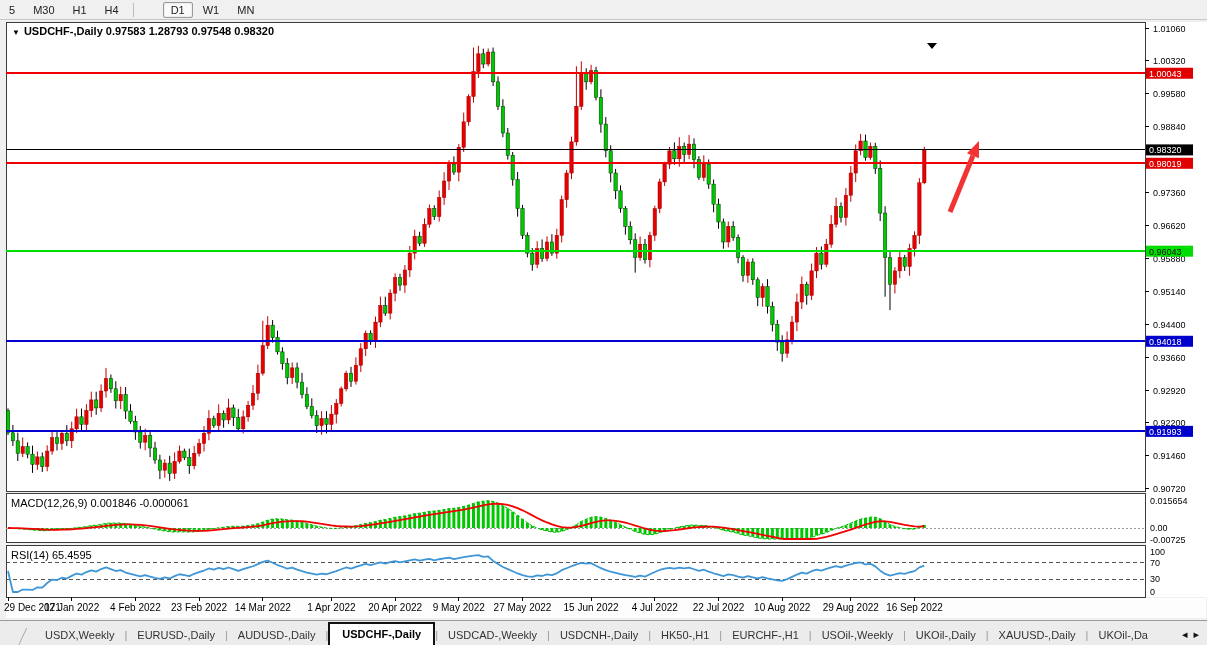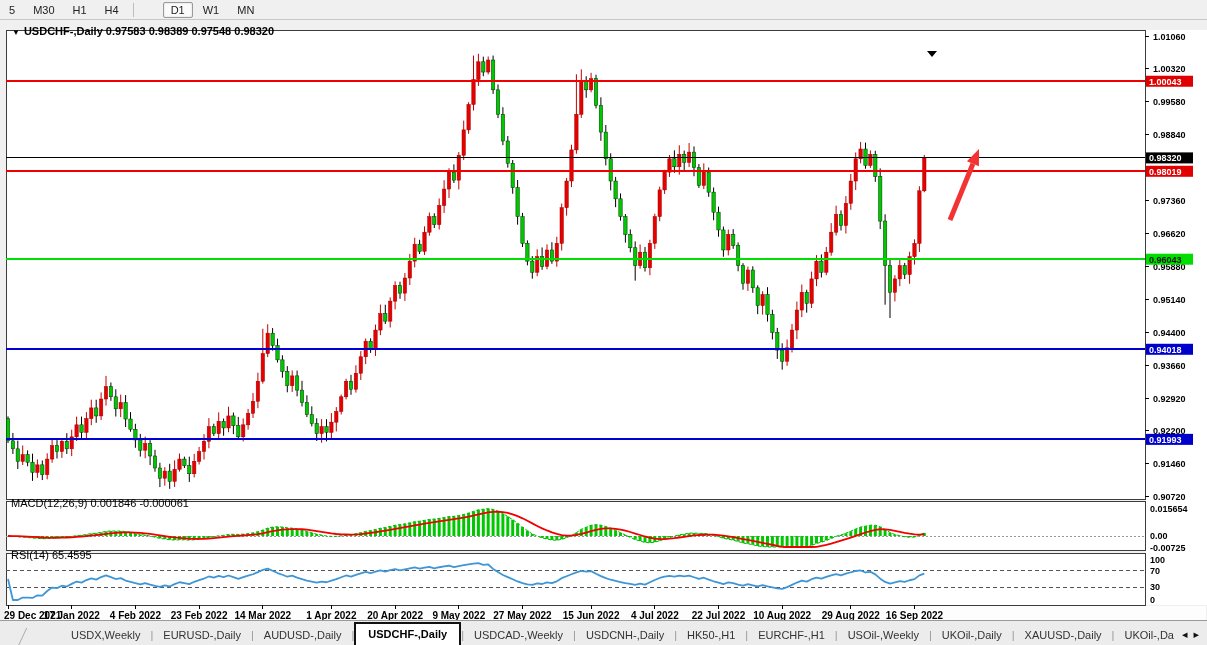--- a/index.html
+++ b/index.html
@@ -9,21 +9,21 @@
   .toolbar{position:absolute;left:0;top:0;width:1207px;height:19px;background:#f0f0f0;border-bottom:1px solid #c8c8c8;display:flex;align-items:center;font-size:11px;color:#222;}
   .tf-btn{padding:1px 7px;margin:0 1px;border:1px solid transparent;border-radius:2px;cursor:default;}
   .tf-btn.active{background:#fbfbfb;border:1px solid #9a9a9a;box-shadow:inset 0 0 2px #ccc;margin-left:24px;}
   .tf-sep{width:1px;height:14px;background:#bdbdbd;margin:0 5px;}
   
   .chart-title{position:absolute;left:12px;top:25px;font-size:11px;font-weight:bold;color:#000;z-index:5;}
   .chart-title .tri{font-size:8px;margin-right:4px;}
   .ind-label{position:absolute;left:11px;font-size:11px;color:#000;z-index:5;text-align:center;}
   
   .tabbar{position:absolute;left:0;top:620px;width:1207px;height:25px;background:#ececec;border-top:1px solid #9a9a9a;display:flex;align-items:flex-end;overflow:hidden;}
-  .tabs{display:flex;align-items:flex-end;white-space:nowrap;padding-left:35px;height:24px;margin-left:26px;}
+  .tabs{display:flex;align-items:flex-end;white-space:nowrap;padding-left:35px;height:24px;}
   .tab{font-size:11px;color:#333;padding:4px 10px 5px 10px;position:relative;cursor:default;}
   .tab.active{background:#fff;border:2px solid #111;border-bottom:none;font-weight:bold;color:#000;padding:4px 12px 6px 12px;}
   .tab-sep{color:#999;padding:4px 0 5px 0;font-size:11px;}
   .tab-stub{position:absolute;left:4px;bottom:0;width:18px;height:18px;border-right:1px solid #aaa;transform:skewX(-25deg);}
   .tab-arrows{position:absolute;right:4px;bottom:3px;display:flex;gap:6px;font-size:11px;color:#111;background:#ececec;padding:2px 4px;}
   svg text{font-family:"Liberation Sans",sans-serif;}
 </style>
 </head>
 <body>
 
@@ -32,21 +32,21 @@
       <span class="tf-btn">5</span>
       <span class="tf-btn">M30</span>
       <span class="tf-btn">H1</span>
       <span class="tf-btn">H4</span>
       <span class="tf-sep"></span>
       <span class="tf-btn active">D1</span>
       <span class="tf-btn">W1</span>
       <span class="tf-btn">MN</span>
     </div>
 
-  <div style="position:absolute;left:0;top:28px;font-weight:bold;">
+  <div style="position:absolute;left:0;top:20px;">
     <svg id="chart-svg" width="1207" height="600">
         <rect x="6" y="2" width="1139" height="469" fill="#ffffff" stroke="#3c3c3c" stroke-width="1" shape-rendering="crispEdges"></rect>
         <rect x="6" y="473" width="1139" height="49" fill="#ffffff" stroke="#3c3c3c" stroke-width="1" shape-rendering="crispEdges"></rect>
         <rect x="6" y="525" width="1139" height="52" fill="#ffffff" stroke="#3c3c3c" stroke-width="1" shape-rendering="crispEdges"></rect>
         <rect x="1146" y="2" width="61" height="575" fill="#ffffff"></rect>
         <rect x="6" y="578" width="1200" height="20" fill="#fdfdfd"></rect>
         <g>
           <line x1="8" y1="388.3675048355903" x2="8" y2="415.05996131528036" stroke="#000000" stroke-width="1"></line>
           <rect x="6.3" y="390.59187620889753" width="3.4" height="22.24371373307548" fill="#00c800" stroke="#003300" stroke-width="0.5"></rect>
           <line x1="12.9" y1="404.92372681371836" x2="12.9" y2="425.9757046577223" stroke="#000000" stroke-width="1"></line>
@@ -704,21 +704,21 @@
         <text x="782.2" y="591" font-size="10" fill="#000" text-anchor="middle">10 Aug 2022</text>
         <line x1="850.8000000000001" y1="577" x2="850.8000000000001" y2="581" stroke="#000" stroke-width="1" shape-rendering="crispEdges"></line>
         <text x="850.8000000000001" y="591" font-size="10" fill="#000" text-anchor="middle">29 Aug 2022</text>
         <line x1="914.5000000000001" y1="577" x2="914.5000000000001" y2="581" stroke="#000" stroke-width="1" shape-rendering="crispEdges"></line>
         <text x="914.5000000000001" y="591" font-size="10" fill="#000" text-anchor="middle">16 Sep 2022</text>
       </svg>
   </div>
 
   <div class="chart-title">
     <span class="tri">▼</span><span>USDCHF-,Daily</span>
-    <span>0.97583 0.98389 0.97548 0.98320</span>
+    <span>0.97583 1.28793 0.97548 0.98320</span>
   </div>
 
   <div class="ind-label" style="top:497px;">MACD(12,26,9) 0.001846 -0.000061</div>
   <div class="ind-label" style="top:549px;">RSI(14) 65.4595</div>
 
   <div class="tabbar">
     <div class="tab-stub"></div>
     <div class="tabs" id="tabs">
         <span class="tab">USDX,Weekly</span>
         <span class="tab-sep">|</span>

